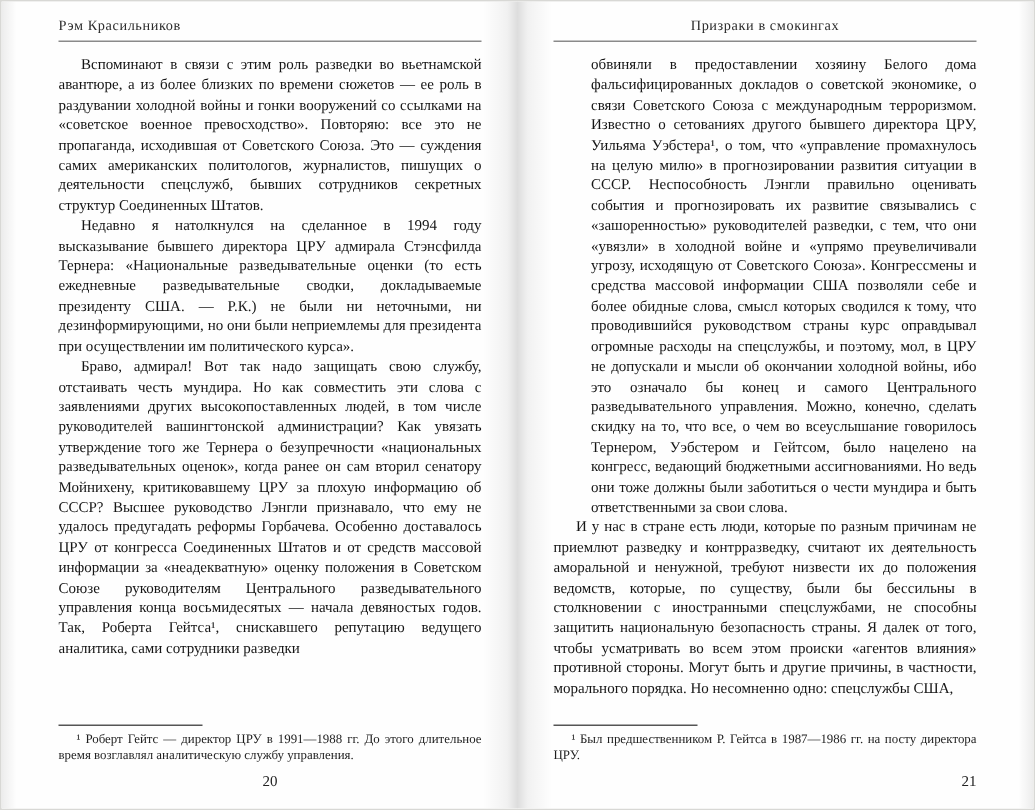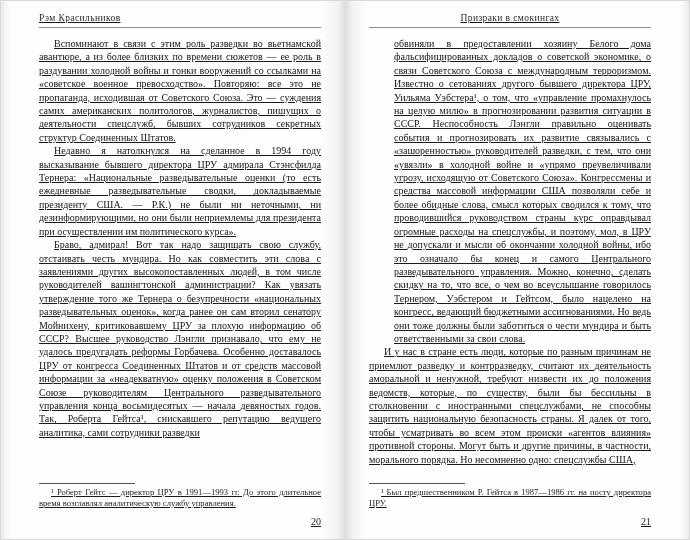--- a/index.html
+++ b/index.html
@@ -19,21 +19,20 @@
     overflow: hidden;
   }
   .page {
     width: 345px;
     height: 540px;
     box-sizing: border-box;
     display: flex;
     flex-direction: column;
     background: #fefefe;
     color: #1a1a1a;
-    text-decoration: underline;
   }
   .page.left  { padding: 12px 24px 14px 38px; }
   .page.right { padding: 12px 38px 14px 24px; }
 
   .gutter-shadow {
     position: absolute;
     left: 50%;
     top: 0;
     width: 46px;
     height: 100%;
@@ -96,40 +95,40 @@
     line-height: 11.2px;
     text-align: justify;
     color: #1d1d1d;
     text-indent: 12px;
   }
   .page-number {
     margin-top: 7px;
     font-size: 10px;
     color: #222;
   }
-  .page.left  .page-number { text-align: right; }
+  .page.left  .page-number { text-align: center; }
   .page.right .page-number { text-align: right; }
 </style>
 </head>
 <body>
 
 <div class="spread">
 
   <div class="page left">
     <div class="running-head head-left">Рэм Красильников</div>
 
     <div class="body-text">
       <p>Вспоминают в связи с этим роль разведки во вьетнамской авантюре, а из более близких по времени сюжетов — ее роль в раздувании холодной войны и гонки вооружений со ссылками на «советское военное превосходство». Повторяю: все это не пропаганда, исходившая от Советского Союза. Это — суждения самих американских политологов, журналистов, пишущих о деятельности спецслужб, бывших сотрудников секретных структур Соединенных Штатов.</p>
       <p>Недавно я натолкнулся на сделанное в 1994 году высказывание бывшего директора ЦРУ адмирала Стэнсфилда Тернера: «Национальные разведывательные оценки (то есть ежедневные разведывательные сводки, докладываемые президенту США. — Р.К.) не были ни неточными, ни дезинформирующими, но они были неприемлемы для президента при осуществлении им политического курса».</p>
       <p>Браво, адмирал! Вот так надо защищать свою службу, отстаивать честь мундира. Но как совместить эти слова с заявлениями других высокопоставленных людей, в том числе руководителей вашингтонской администрации? Как увязать утверждение того же Тернера о безупречности «национальных разведывательных оценок», когда ранее он сам вторил сенатору Мойнихену, критиковавшему ЦРУ за плохую информацию об СССР? Высшее руководство Лэнгли признавало, что ему не удалось предугадать реформы Горбачева. Особенно доставалось ЦРУ от конгресса Соединенных Штатов и от средств массовой информации за «неадекватную» оценку положения в Советском Союзе руководителям Центрального разведывательного управления конца восьмидесятых — начала девяностых годов. Так, Роберта Гейтса¹, снискавшего репутацию ведущего аналитика, сами сотрудники разведки</p>
     </div>
 
     <div class="footnote-block">
       <hr class="footnote-rule">
-      <div class="footnote-text">¹ Роберт Гейтс — директор ЦРУ в 1991—1993 гг. До этого длительное время возглавлял аналитическую службу управления.</div>
+      <div class="footnote-text">¹ Роберт Гейтс — директор ЦРУ в 1991—1988 гг. До этого длительное время возглавлял аналитическую службу управления.</div>
       <div class="page-number">20</div>
     </div>
   </div>
 
   <div class="page right">
     <div class="running-head head-right">Призраки  в смокингах</div>
 
     <div class="body-text">
       <p class="no-indent">обвиняли в предоставлении хозяину Белого дома фальсифицированных докладов о советской экономике, о связи Советского Союза с международным терроризмом. Известно о сетованиях другого бывшего директора ЦРУ, Уильяма Уэбстера¹, о том, что «управление промахнулось на целую милю» в прогнозировании развития ситуации в СССР. Неспособность Лэнгли правильно оценивать события и прогнозировать их развитие связывались с «зашоренностью» руководителей разведки, с тем, что они «увязли» в холодной войне и «упрямо преувеличивали угрозу, исходящую от Советского Союза». Конгрессмены и средства массовой информации США позволяли себе и более обидные слова, смысл которых сводился к тому, что проводившийся руководством страны курс оправдывал огромные расходы на спецслужбы, и поэтому, мол, в ЦРУ не допускали и мысли об окончании холодной войны, ибо это означало бы конец и самого Центрального разведывательного управления. Можно, конечно, сделать скидку на то, что все, о чем во всеуслышание говорилось Тернером, Уэбстером и Гейтсом, было нацелено на конгресс, ведающий бюджетными ассигнованиями. Но ведь они тоже должны были заботиться о чести мундира и быть ответственными за свои слова.</p>
       <p>И у нас в стране есть люди, которые по разным причинам не приемлют разведку и контрразведку, считают их деятельность аморальной и ненужной, требуют низвести их до положения ведомств, которые, по существу, были бы бессильны в столкновении с иностранными спецслужбами, не способны защитить национальную безопасность страны. Я далек от того, чтобы усматривать во всем этом происки «агентов влияния» противной стороны. Могут быть и другие причины, в частности, морального порядка. Но несомненно одно: спецслужбы США,</p>

